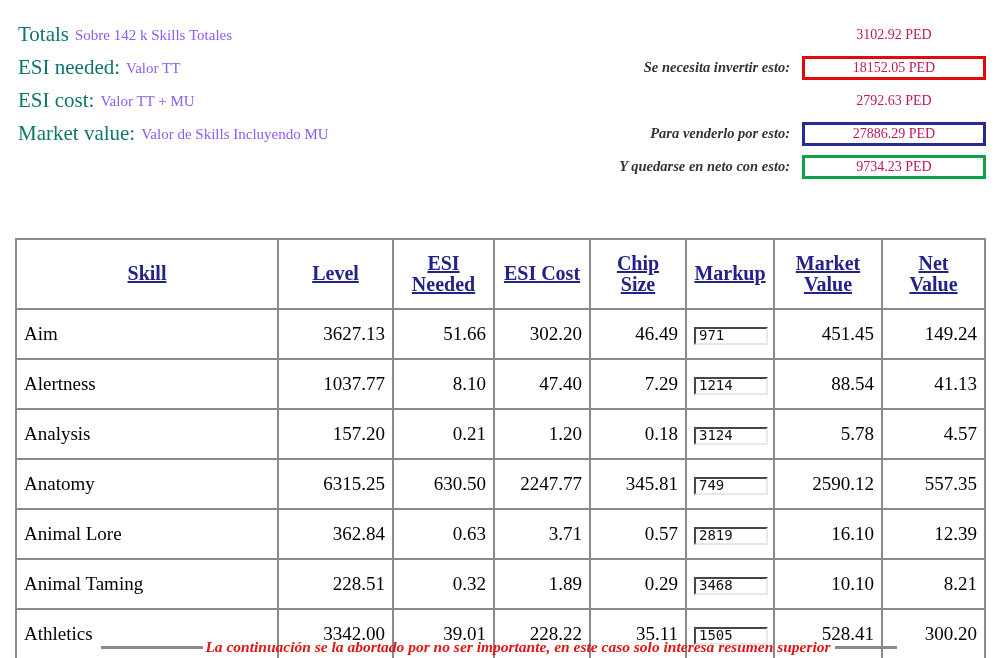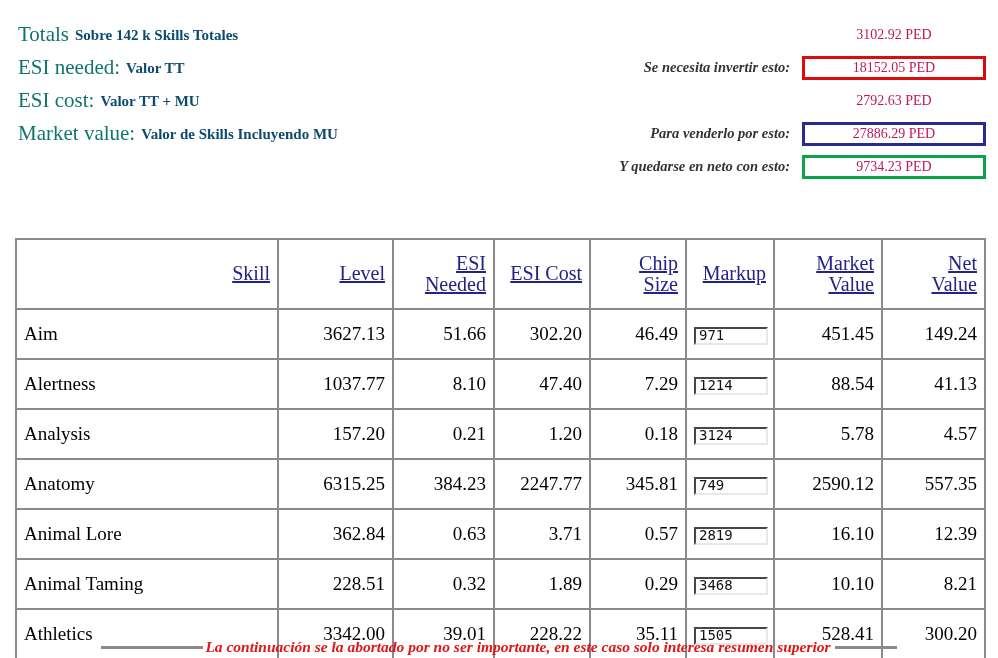--- a/index.html
+++ b/index.html
@@ -34,22 +34,22 @@
     height: 33px;
     line-height: 33px;
     white-space: nowrap;
   }
   .sum-label {
     font-size: 21px;
     color: #0f766e;
   }
   .sum-note {
     font-size: 15px;
-    font-weight: bold;
-    color: #0c4a6e;
+    font-weight: normal;
+    color: #8b5cf6;
     padding-left: 6px;
     position: relative;
     top: -1px;
   }
 
   .summary-right {
     position: absolute;
     right: 12px;
     top: 18px;
     width: 470px;
@@ -101,22 +101,22 @@
   table.skills td {
     border: 2px solid #8a8a8a;
     padding: 0 7px;
     font-size: 19px;
     vertical-align: middle;
     background: #ffffff;
     overflow: hidden;
   }
   table.skills th {
     height: 68px;
-    text-align: right;
-    font-weight: normal;
+    text-align: center;
+    font-weight: bold;
     vertical-align: middle;
   }
   .th-inner {
     color: #222288;
     font-size: 20px;
     line-height: 1.06;
     display: inline;
   }
   .th-line {
     display: block;
@@ -312,21 +312,21 @@
           <td class="num">0.21</td>
           <td class="num">1.20</td>
           <td class="num">0.18</td>
           <td class="markup"><input type="text" class="mu-input" value="3124" style=""></td>
           <td class="num">5.78</td>
           <td class="num">4.57</td>
         </tr>
         <tr>
           <td class="skillname">Anatomy</td>
           <td class="num">6315.25</td>
-          <td class="num">384.23</td>
+          <td class="num">630.50</td>
           <td class="num">2247.77</td>
           <td class="num">345.81</td>
           <td class="markup"><input type="text" class="mu-input" value="749" style=""></td>
           <td class="num">2590.12</td>
           <td class="num">557.35</td>
         </tr>
         <tr>
           <td class="skillname">Animal Lore</td>
           <td class="num">362.84</td>
           <td class="num">0.63</td>

